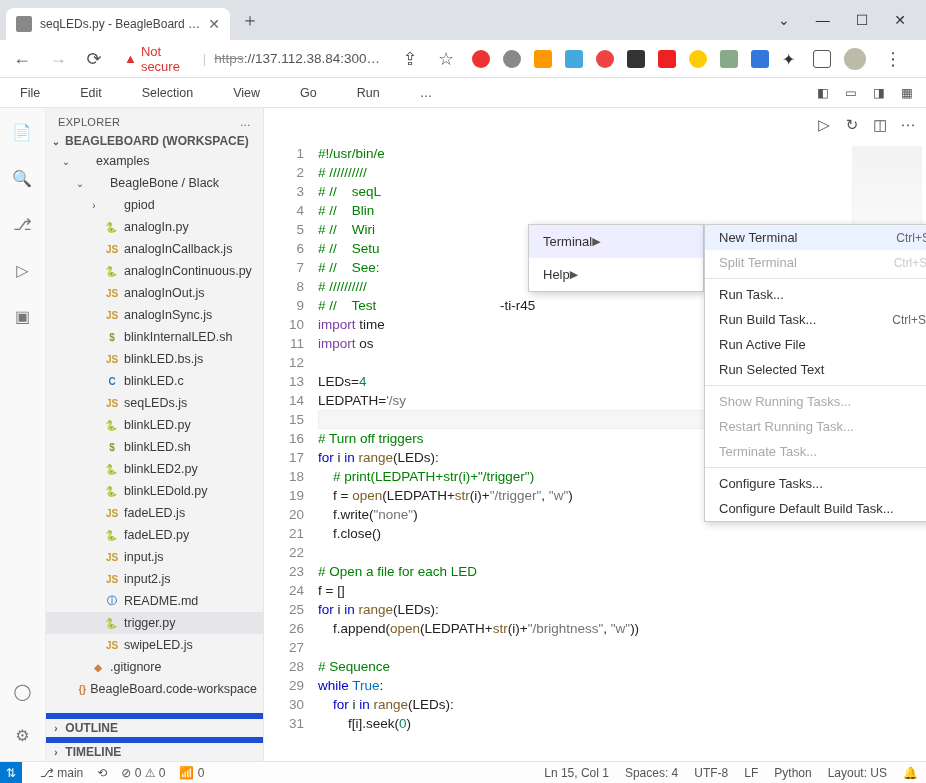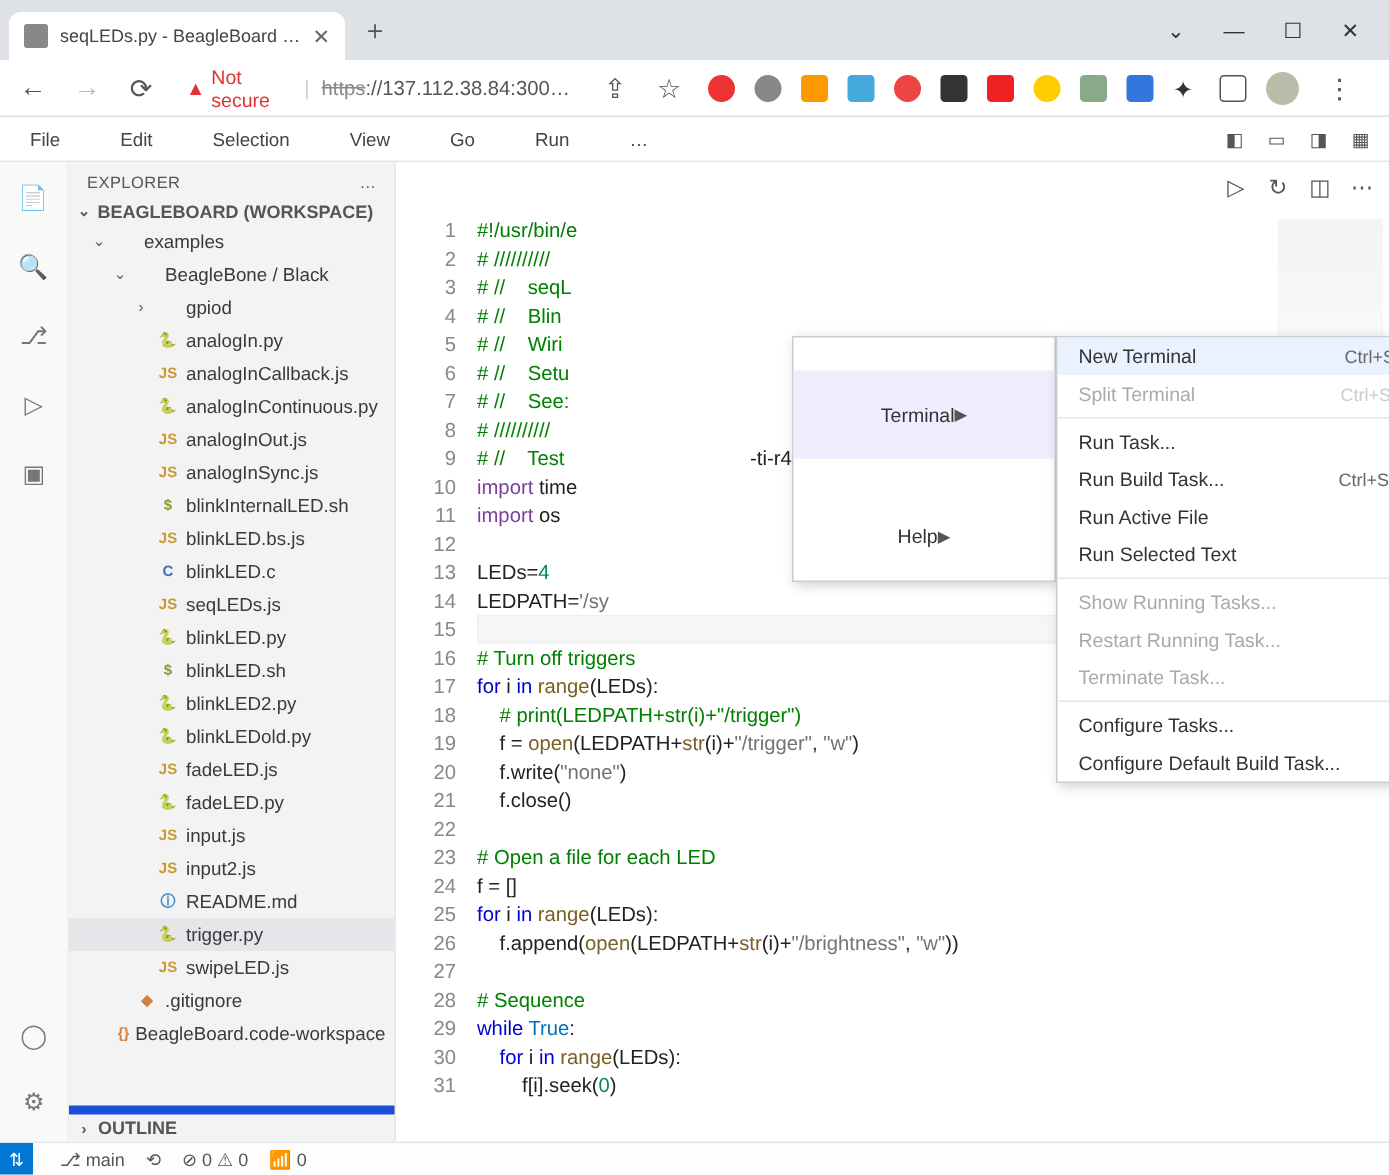--- a/index.html
+++ b/index.html
@@ -61,21 +61,21 @@
 .c-str { color:#737373; }
 .c-num { color:#098658; }
 .c-func { color:#795e26; }
 .c-const { color:#0070c1; }
 .minimap { position:absolute; top:4px; right:4px; width:70px; height:140px; background:linear-gradient(#eee,#fff); opacity:0.7; border:1px solid #eee; }
 .statusbar { height:22px; background:#fdfdfd; border-top:1px solid #e5e5e5; display:flex; align-items:center; font-size:12px; color:#555; padding:0 8px; gap:14px; }
 .statusbar .rsgroup { margin-left:auto; display:flex; gap:16px; }
 .sb-remote { background:#0078d4; color:#fff; padding:0 6px; height:22px; display:flex; align-items:center; margin-left:-8px; margin-right:4px; }
 
 .menu1 { position:absolute; left:264px; top:116px; width:176px; background:#fff; border:1px solid #ccc; box-shadow:2px 2px 8px rgba(0,0,0,0.2); z-index:10; font-size:13px; color:#333; }
-.menu1 .mrow { display:flex; align-items:center; justify-content:center; padding:22px 14px;margin-top:22px; }
+.menu1 .mrow { display:flex; align-items:center; justify-content:flex-start; padding:9px 14px; }
 .menu1 .mrow.hover { background:#eef; }
 .menu1 .arrow { color:#555; font-size:11px; }
 .menu2 { position:absolute; left:440px; top:116px; width:268px; background:#fff; border:1px solid #ccc; box-shadow:2px 2px 8px rgba(0,0,0,0.2); z-index:11; font-size:13px; color:#333; }
 .menu2 .mrow { display:flex; align-items:center; justify-content:space-between; padding:5px 14px; }
 .menu2 .mrow.hover { background:#eaf1ff; }
 .menu2 .mrow.dis { color:#aaa; }
 .menu2 .sep { height:1px; background:#e5e5e5; margin:3px 0; }
 .menu2 .kb { color:#666; font-size:12px; }
 .menu2 .mrow.dis .kb { color:#ccc; }
 </style>
@@ -287,20 +287,21 @@
           <span class="ficon fbr">◆</span>
           <span>.gitignore</span>
         </div>
         <div class="trow" style="padding-left: 28px;">
           <span style="width: 12px;"></span>
           <span class="ficon fbr">{}</span>
           <span>BeagleBoard.code-workspace</span>
         </div>
       </div>
     <div class="outline"><span class="chev">›</span> <span>OUTLINE</span></div>
+    <div class="outline"><span class="chev">›</span> <span>TIMELINE</span></div>
   </div>
 
   <div class="editorarea">
     <div class="editorcol">
       <div class="tabbar">
         <div class="space"></div>
         <div class="ebt">▷</div>
         <div class="ebt">↻</div>
         <div class="ebt">◫</div>
         <div class="ebt">⋯</div>
@@ -397,13 +398,22 @@
       </div>
   </div>
 </div>
 
 <div class="statusbar">
   <div class="sb-remote">⇅</div>
   <span>⎇ <span>main</span></span>
   <span>⟲</span>
   <span>⊘ <span>0</span> ⚠ <span>0</span></span>
   <span>📶 0</span>
+  <div class="rsgroup">
+    <span>Ln 15, Col 1</span>
+    <span>Spaces: 4</span>
+    <span>UTF-8</span>
+    <span>LF</span>
+    <span>Python</span>
+    <span>Layout: US</span>
+    <span>🔔</span>
+  </div>
 </div>
 
 </body></html>

